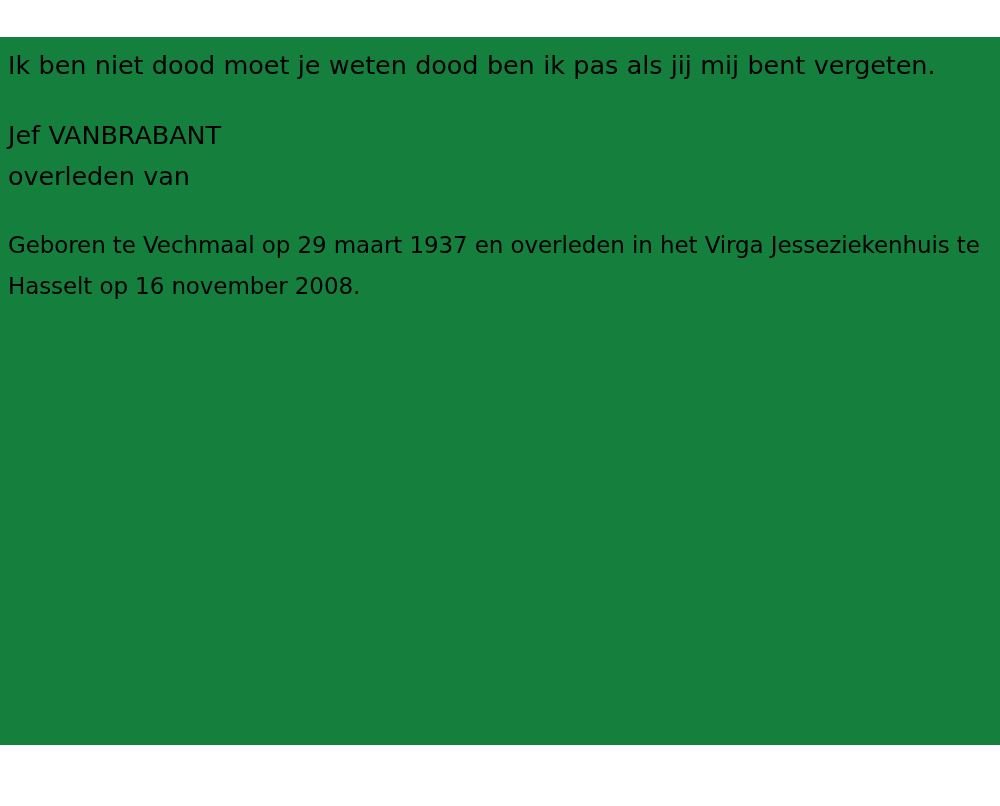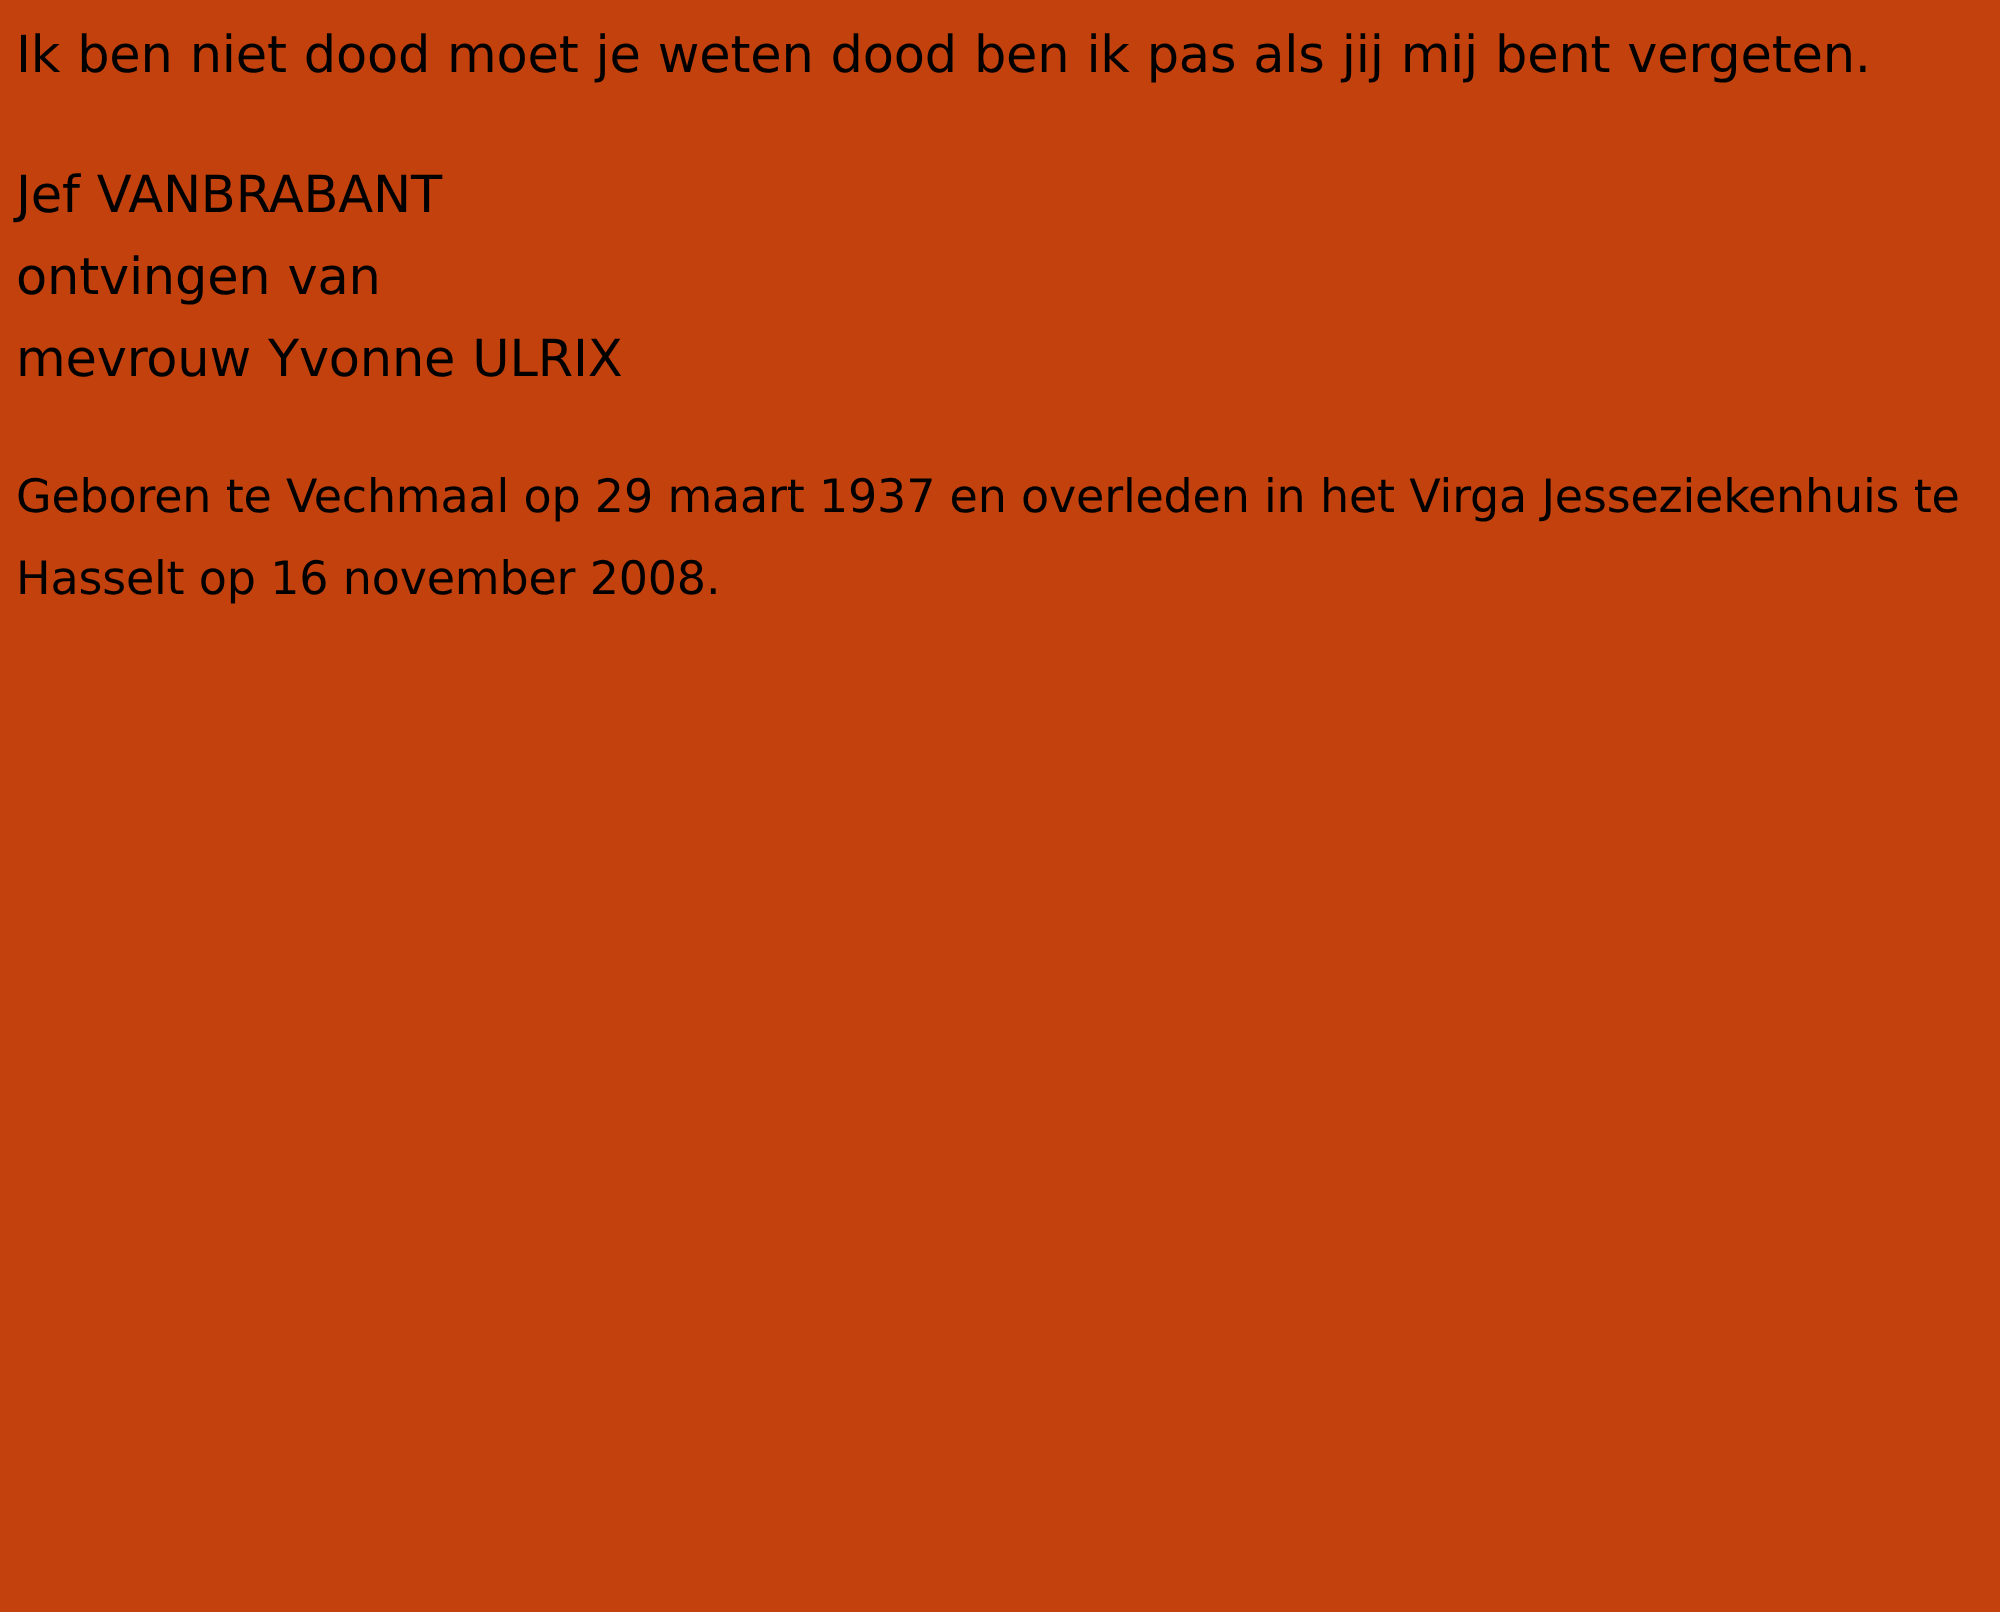--- a/index.html
+++ b/index.html
@@ -10,23 +10,24 @@
   body {
     width: 1000px;
     height: 806px;
     font-family: "DejaVu Sans", "Liberation Sans", sans-serif;
     color: #000000;
     overflow: hidden;
   }
   .page {
     box-sizing: border-box;
     width: 1000px;
-    height: 806px;
+    height: 708px;
     padding: 8px 14px 0 8px;
-    background: #c2410c;
+    background: #15803d;
+    margin-top: 37px;
   }
   .block {
     margin: 0;
     padding: 0;
   }
   .line {
     font-size: 25.5px;
     line-height: 41px;
     letter-spacing: -0.1px;
     white-space: pre-wrap;
@@ -55,23 +56,22 @@
 
 <div class="page">
 
   <p class="line block">Ik ben niet dood moet je weten dood ben ik pas als jij mij bent vergeten.</p>
 
   <div class="gap-lg"></div>
 
 
   <p class="line block bold">Jef VANBRABANT</p>
 
-  <p class="line block">ontvingen van</p>
+  <p class="line block">overleden van</p>
 
-  <p class="line block">mevrouw Yvonne ULRIX</p>
 
   <div class="gap-md"></div>
 
   <p class="para block">Geboren te Vechmaal op 29 maart 1937 en overleden in het Virga Jesseziekenhuis te Hasselt op 16 november 2008.</p>
 
   <div class="gap-md"></div>
 
 
   <div class="gap-sm"></div>
 

